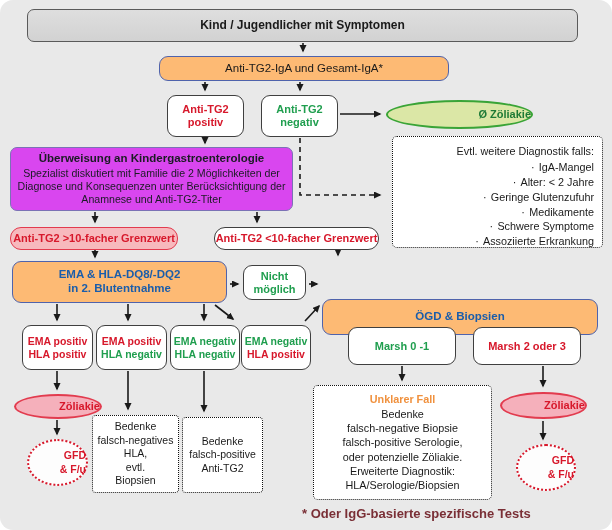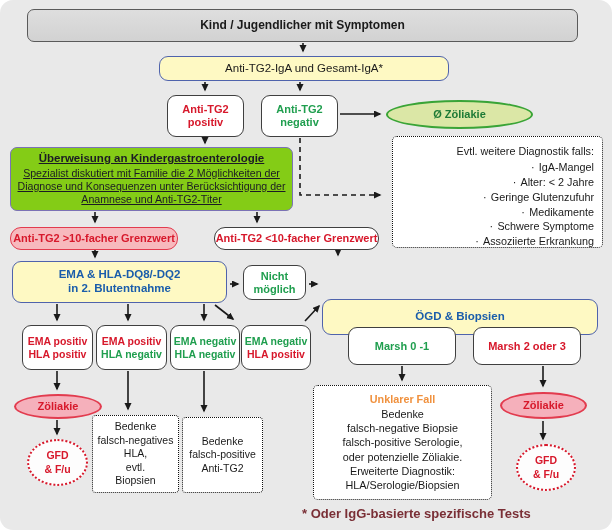--- a/index.html
+++ b/index.html
@@ -25,34 +25,33 @@
     text-align:center;
     line-height:1.18;
   }
   .rounded{border-radius:9px;background:#ffffff;}
   .header-box{
     background:linear-gradient(#dedede,#d2d2d2);
     border:1.6px solid #5a5a5a;
     border-radius:7px;
     font-weight:bold;font-size:12px;color:#1a1a1a;
   }
-  .blue-box{border:1.4px solid #4f63ac;background:#fef9c3;}
+  .blue-box{border:1.4px solid #4f63ac;background:#fdba74;}
   .dark-box{border:1.5px solid #3f3f3f;background:#fff;}
   .pill{border-radius:11px;}
   .pink-fill{background:#f7b9bd;border:1.6px solid #e23b4e;}
   .purple-box{
-    background:#84cc16;border:1.6px solid #7b72b5;border-radius:7px;
+    background:#d946ef;border:1.6px solid #7b72b5;border-radius:7px;
     color:#1b1b24;
-    text-decoration:underline;
   }
   .dotted-box{
     background:#ffffff;border:1.6px dotted #111111;border-radius:5px;
     color:#1a1a1a;
   }
-  .ellipse{border-radius:50%;}
+  .ellipse{border-radius:50%;align-items:flex-end;}
   .green-ellipse{background:#dbe7a6;border:2.2px solid #3aa437;color:#1d7a36;font-weight:bold;font-size:11px;}
   .pink-ellipse{background:#f5b0bb;border:2px solid #e23b4e;color:#d7182b;font-weight:bold;font-size:11px;}
   .gfd-ellipse{background:#fdfdfd;border:2px dotted #d7182b;color:#d7182b;font-weight:bold;font-size:10.5px;line-height:1.25;}
   .c-red{color:#d7182b;}
   .c-green{color:#1f9e4e;}
   .c-blue{color:#1a5dab;}
   .c-orange{color:#f0913e;}
   .sb{font-weight:bold;}
   .fs10{font-size:10.5px;}
   .fs11{font-size:11px;}

